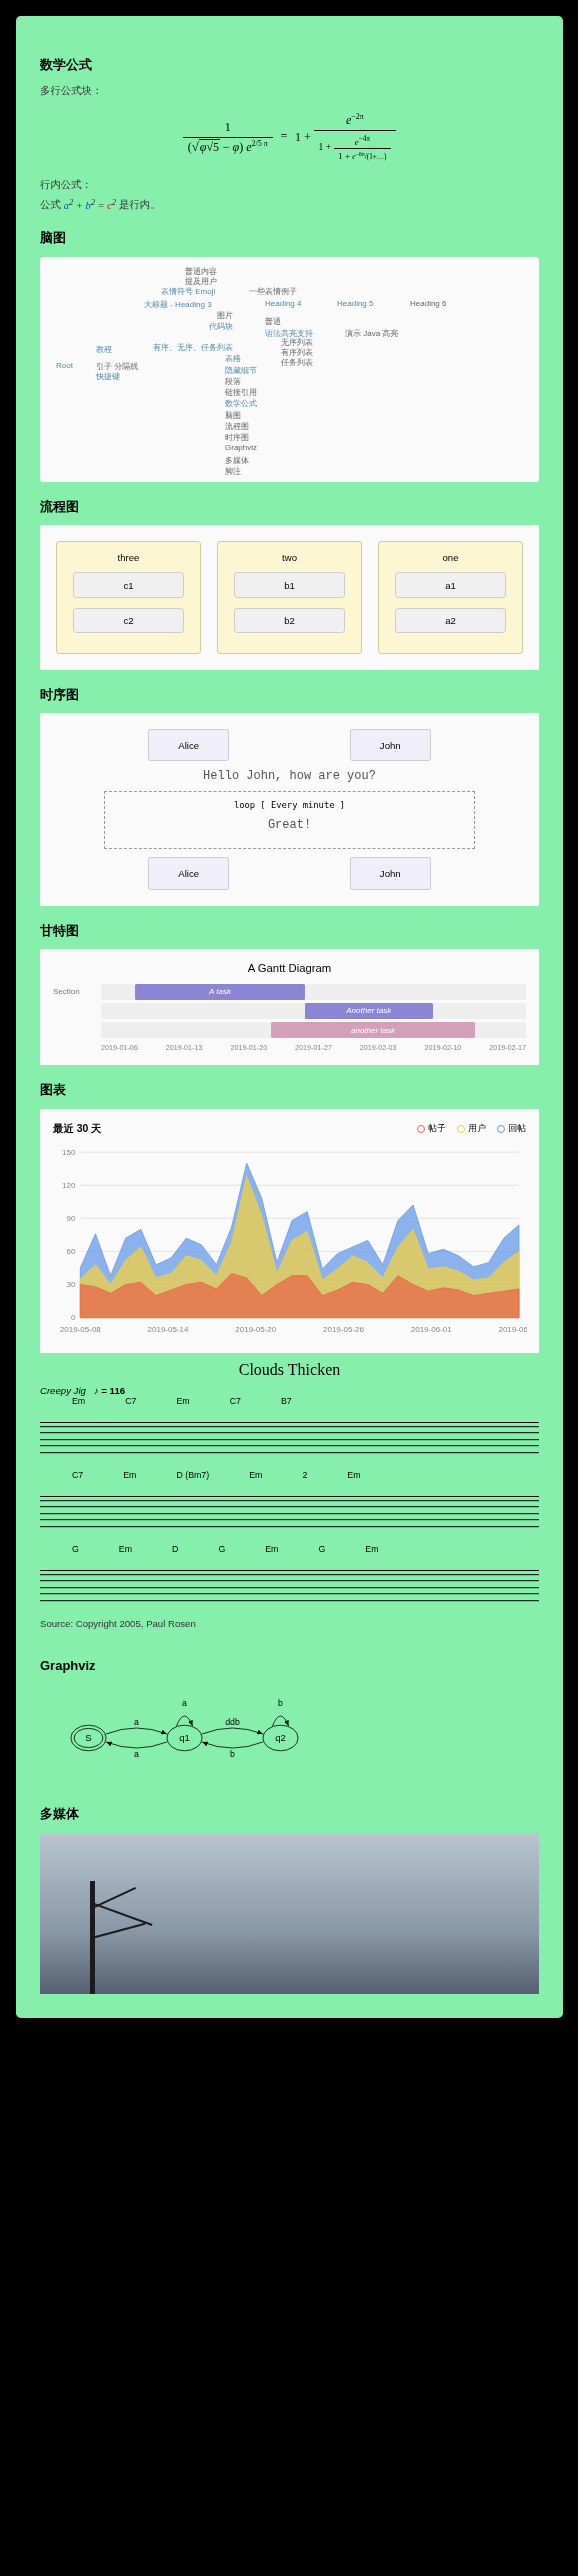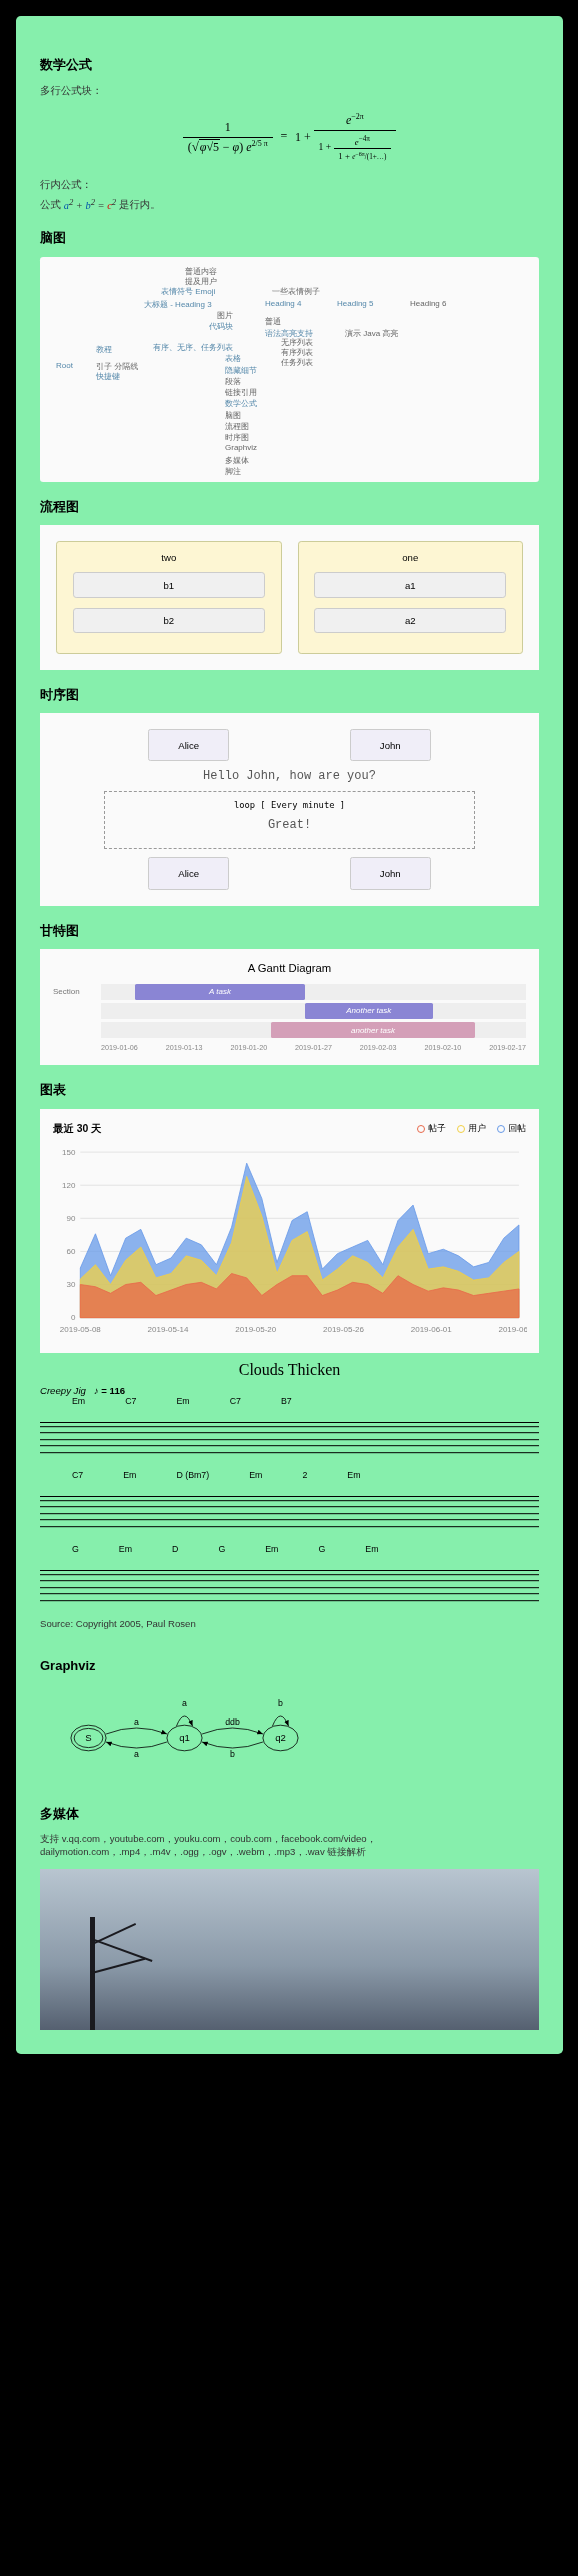--- a/index.html
+++ b/index.html
@@ -93,37 +93,42 @@
     <span style="left:185px;top:141px;color:#58a">数学公式</span>
     <span style="left:185px;top:153px;color:#666">脑图</span>
     <span style="left:185px;top:164px;color:#666">流程图</span>
     <span style="left:185px;top:175px;color:#666">时序图</span>
     <span style="left:185px;top:186px;color:#666">Graphviz</span>
     <span style="left:185px;top:198px;color:#666">多媒体</span>
     <span style="left:185px;top:209px;color:#666">脚注</span>
     <span style="left:145px;top:9.6px;color:#666">普通内容</span>
     <span style="left:145px;top:19.3px;color:#666">提及用户</span>
     <span style="left:121px;top:29px;color:#58a">表情符号 Emoji</span>
-    <span style="left:232px;top:29px;color:#666">一些表情例子</span>
+    <span style="left:209px;top:29px;color:#666">一些表情例子</span>
     <span style="left:104px;top:42px;color:#58a">大标题 - Heading 3</span>
     <span style="left:225px;top:42px;color:#58a">Heading 4</span>
     <span style="left:297px;top:42px;color:#58a">Heading 5</span>
     <span style="left:370px;top:42px;color:#666">Heading 6</span>
     <span style="left:177px;top:53px;color:#666">图片</span>
     <span style="left:169px;top:64px;color:#58a">代码块</span>
     <span style="left:225px;top:59px;color:#666">普通</span>
     <span style="left:225px;top:71px;color:#58a">语法高亮支持</span>
     <span style="left:305px;top:71px;color:#666">演示 Java 高亮</span>
     <span style="left:241px;top:80px;color:#666">无序列表</span>
     <span style="left:241px;top:90px;color:#666">有序列表</span>
     <span style="left:241px;top:100px;color:#666">任务列表</span>
   </div>
 
   <h2>流程图</h2>
   <div class="flow-container">
+    <div class="flow-group">
+      <div class="flow-title">three</div>
+      <div class="flow-node">c1</div>
+      <div class="flow-node">c2</div>
+    </div>
     <div class="flow-group">
       <div class="flow-title">two</div>
       <div class="flow-node">b1</div>
       <div class="flow-node">b2</div>
     </div>
     <div class="flow-group">
       <div class="flow-title">one</div>
       <div class="flow-node">a1</div>
       <div class="flow-node">a2</div>
     </div>
@@ -282,21 +287,20 @@
       <path d="M278 55 Q240 70 202 55" fill="none" stroke="#000" marker-end="url(#arr)"></path>
       <text x="240" y="74" text-anchor="middle" font-size="11">b</text>
       <path d="M170 35 Q180 10 190 35" fill="none" stroke="#000" marker-end="url(#arr)"></path>
       <text x="180" y="10" text-anchor="middle" font-size="11">a</text>
       <path d="M290 35 Q300 10 310 35" fill="none" stroke="#000" marker-end="url(#arr)"></path>
       <text x="300" y="10" text-anchor="middle" font-size="11">b</text>
     </svg>
   </div>
 
   <h2>多媒体</h2>
-  <p class="small">支持 v.qq.com，youtube.com，youku.com，coub.com，facebook.com/video，dailymotion.com，.mp4，.m4v，.ogg，.ogv，.webm，.mp3，.wav 链接解析</p>
   <div class="media-frame">
     <div class="tree-silhouette"></div>
     <div class="tree-branch" style="left:10%;top:40%;width:48px;transform:rotate(-25deg)"></div>
     <div class="tree-branch" style="left:10%;top:50%;width:64px;transform:rotate(20deg)"></div>
     <div class="tree-branch" style="left:10%;top:60%;width:56px;transform:rotate(-15deg)"></div>
   </div>
 
 </div>
 
 

